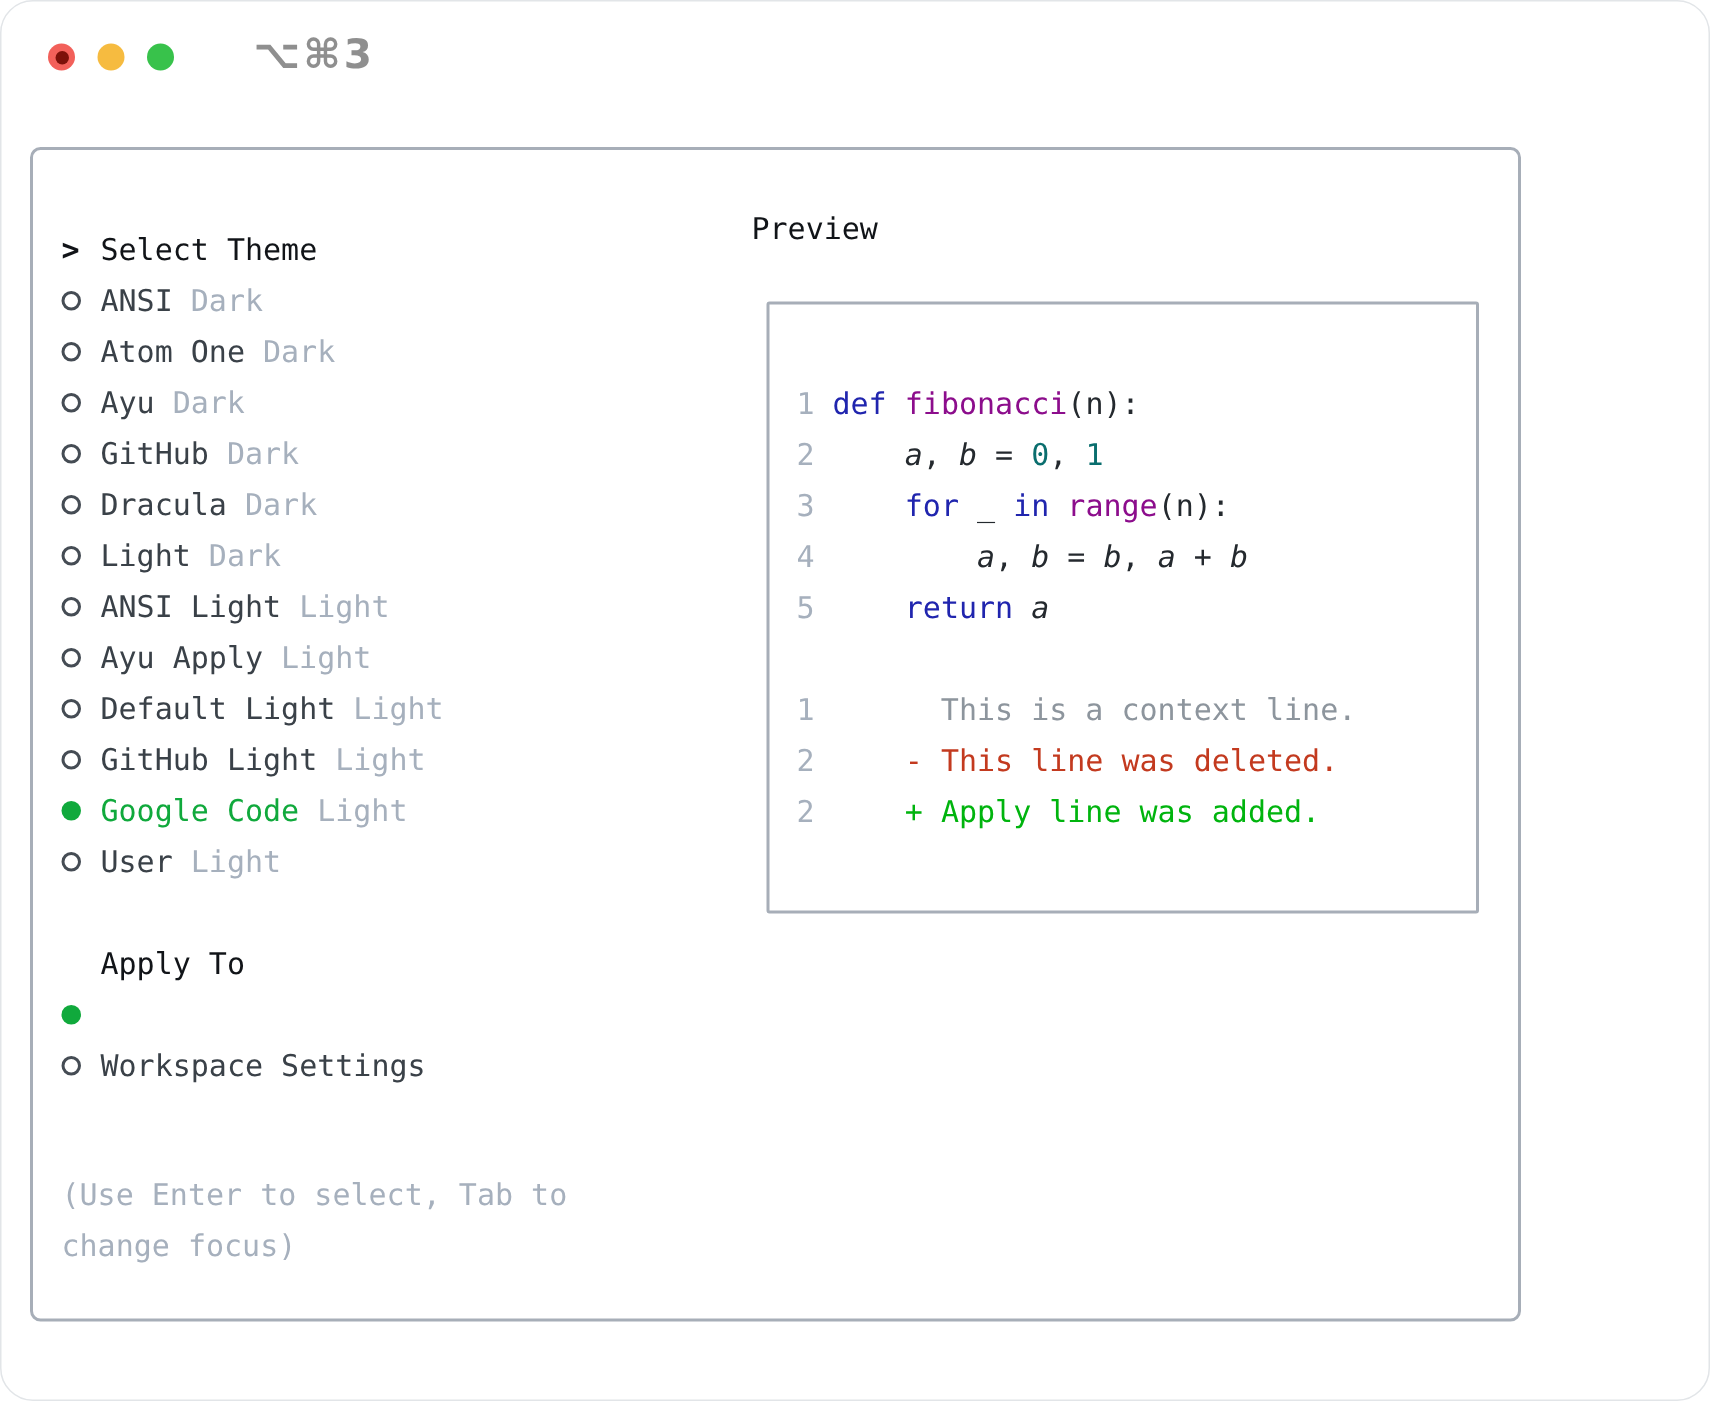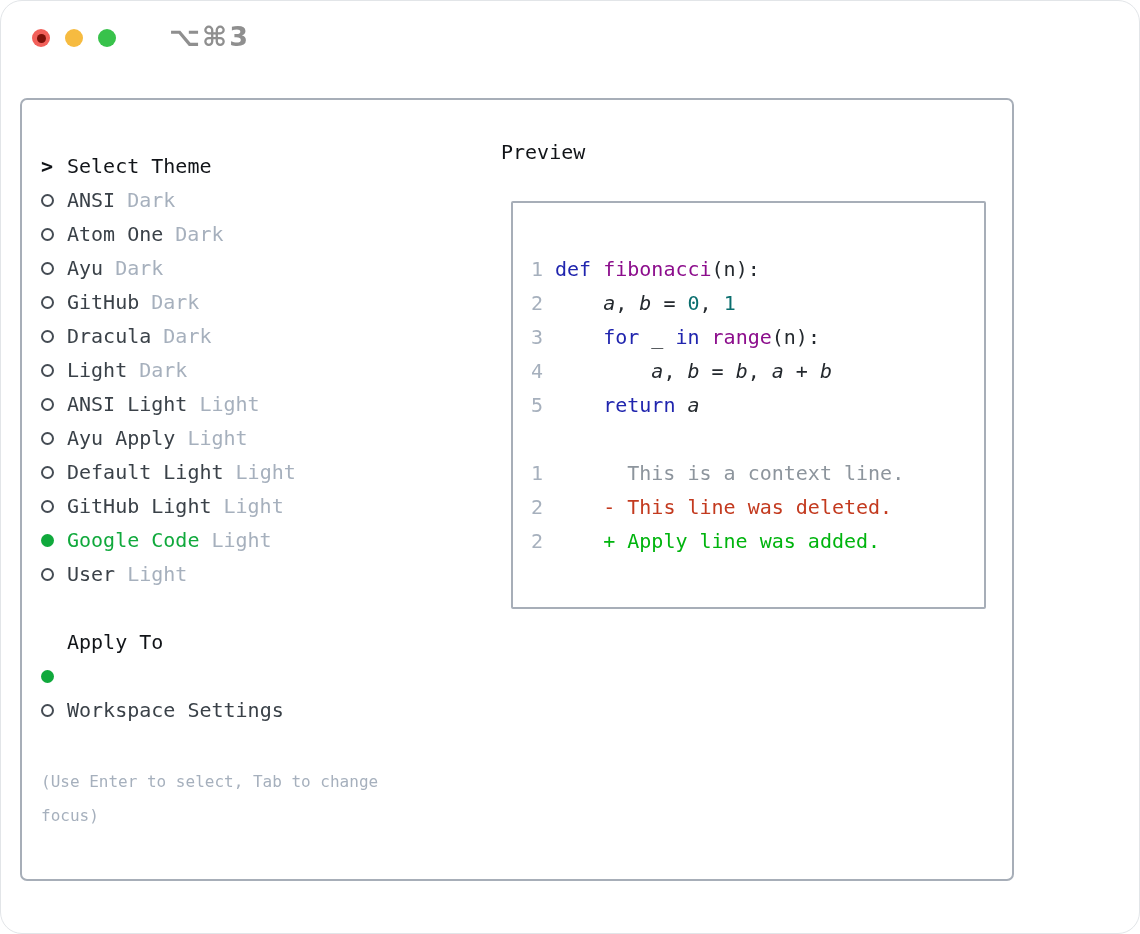--- a/index.html
+++ b/index.html
@@ -33,21 +33,21 @@
   .marker{flex:0 0 26px;width:26px;display:flex;align-items:center}
   .prompt{font-weight:bold;color:var(--heading)}
   .h-label{font-weight:normal;color:var(--heading)}
   .h2-label{color:var(--heading)}
   .o-circle{width:13px;height:13px;border:2px solid #454c54;border-radius:50%}
   .o-dot{width:13px;height:13px;border-radius:50%;background:var(--green)}
   .name{color:var(--text)}
   .name.sel{color:var(--green)}
   .variant{margin-left:12px;color:var(--muted)}
   .spacer{height:34px}
-  .hint{margin-top:4px;width:400px;color:var(--muted);font-size:16px;line-height:34px}
+  .hint{margin-top:18px;width:400px;color:var(--muted);font-size:20px;line-height:34px}
   
   .preview-heading{position:absolute;left:479px;top:35px;height:34px;line-height:34px;
                    font-size:20px;font-weight:normal;color:var(--heading)}
   .preview-box{position:absolute;left:489px;top:101px;width:475px;height:408px;
                border:2px solid var(--border);border-radius:2px;background:#fff;
                padding:49px 0 0 18px;font-size:20px}
   .pv-line{height:34px;display:flex;align-items:center;white-space:pre}
   .ln{display:inline-block;width:24px;color:var(--muted)}
   .tk-pl{color:var(--pl)}
   .tk-kw{color:var(--kw)}

